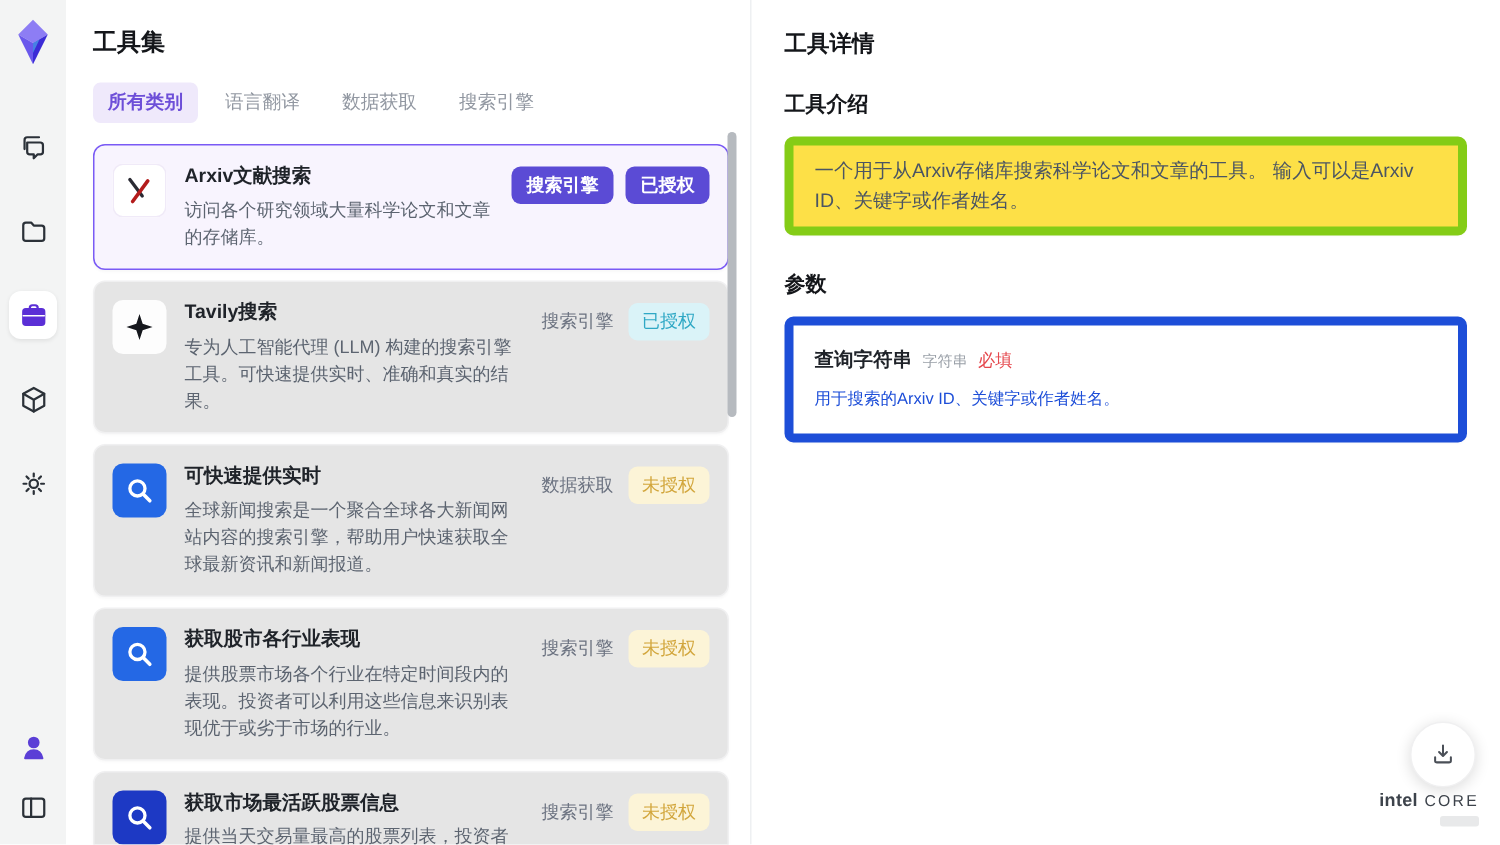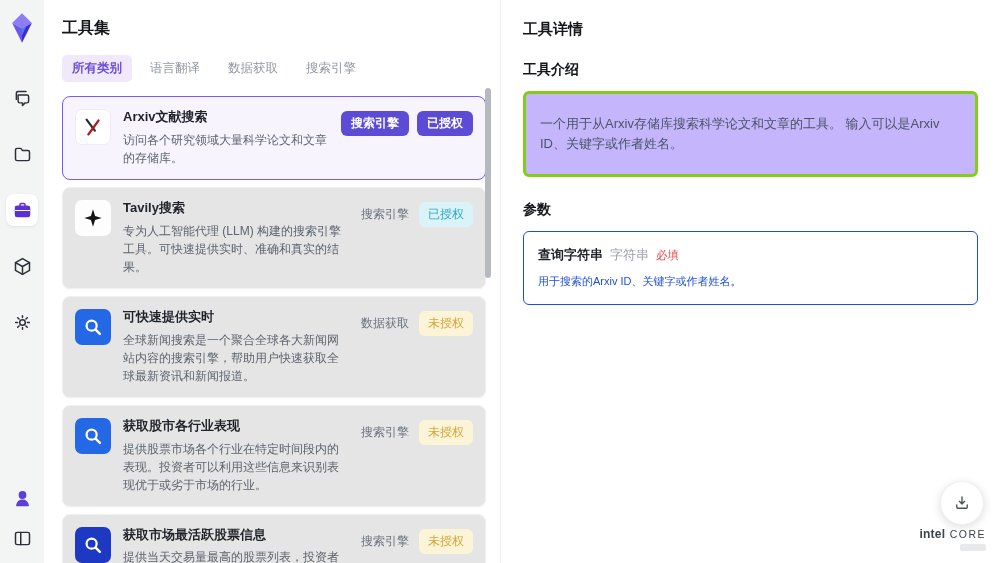--- a/index.html
+++ b/index.html
@@ -54,28 +54,28 @@
   .auth-no  { background:#fcf4d7; color:#d2a63c; }
   .badge-solid { background:#5b4bd5 !important; color:#fff !important; padding:4px 10px;
     border-radius:6px; font-weight:bold; }
   .scroll-thumb { position:absolute; right:9px; top:88px; width:6px; height:190px;
     background:#b6babf; border-radius:3px; }
 
   
   .details { flex:1; border-left:1px solid #eef0f2; padding:20px 22px; position:relative; }
   .d-title { font-size:15px; font-weight:bold; color:#14161a; margin-bottom:22px; }
   .d-sub { font-size:14px; font-weight:bold; color:#14161a; margin-bottom:12px; }
-  .d-box { background:#c4b5fd; border:3px solid #84cc16; border-radius:6px; padding:20px 14px;
+  .d-box { background:#fde047; border:6px solid #84cc16; border-radius:6px; padding:7px 14px;
     font-size:13px; color:#4b5563; line-height:1.55; margin-bottom:24px;
     box-shadow:0 1px 2px rgba(0,0,0,.02); }
-  .param-box { background:#fff; border:1px solid #1d4ed8; border-radius:6px; padding:14px;
+  .param-box { background:#fff; border:6px solid #1d4ed8; border-radius:6px; padding:14px;
     box-shadow:0 1px 2px rgba(0,0,0,.02); }
   .p-row { display:flex; align-items:baseline; gap:7px; margin-bottom:9px; }
   .p-name { font-size:13px; font-weight:bold; color:#1f2329; }
-  .p-type { font-size:13px; color:#9aa0a8; }
+  .p-type { font-size:10px; color:#9aa0a8; }
   .p-req { font-size:11.5px; color:#e5484d; }
   .p-desc { font-size:11px; color:#1d4ed8; line-height:1.5; }
 
   
   .fab { position:absolute; right:16px; bottom:38px; width:44px; height:44px; border-radius:50%;
     background:#fff; box-shadow:0 2px 10px rgba(0,0,0,.14); display:flex; align-items:center;
     justify-content:center; cursor:pointer; border:1px solid #f0f0f1; }
   .fab svg { width:18px; height:18px; stroke:#4a4f57; stroke-width:1.8; fill:none;
     stroke-linecap:round; stroke-linejoin:round; }
   .intel { position:absolute; right:14px; bottom:12px; text-align:right; color:#3d434b; }

